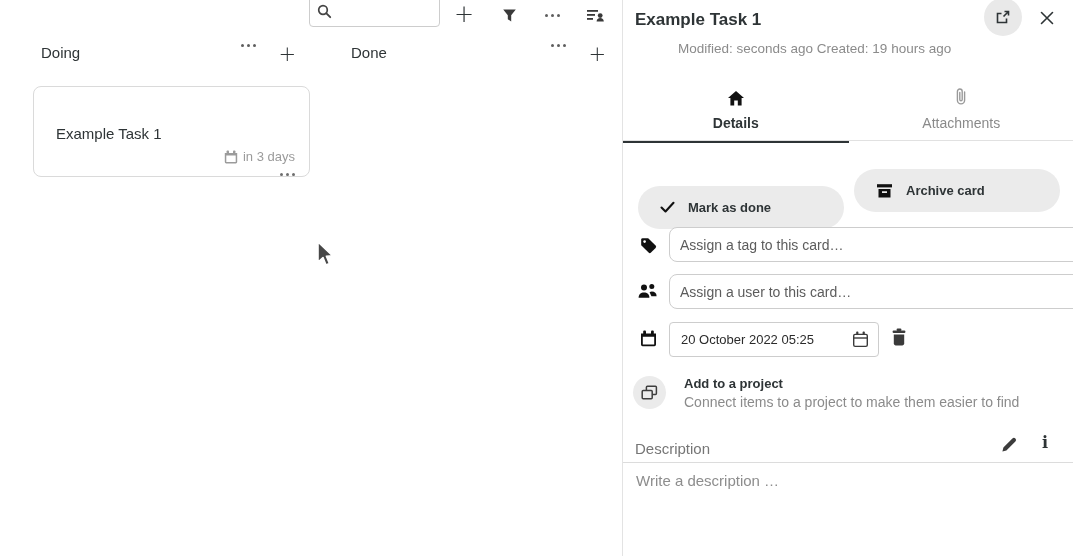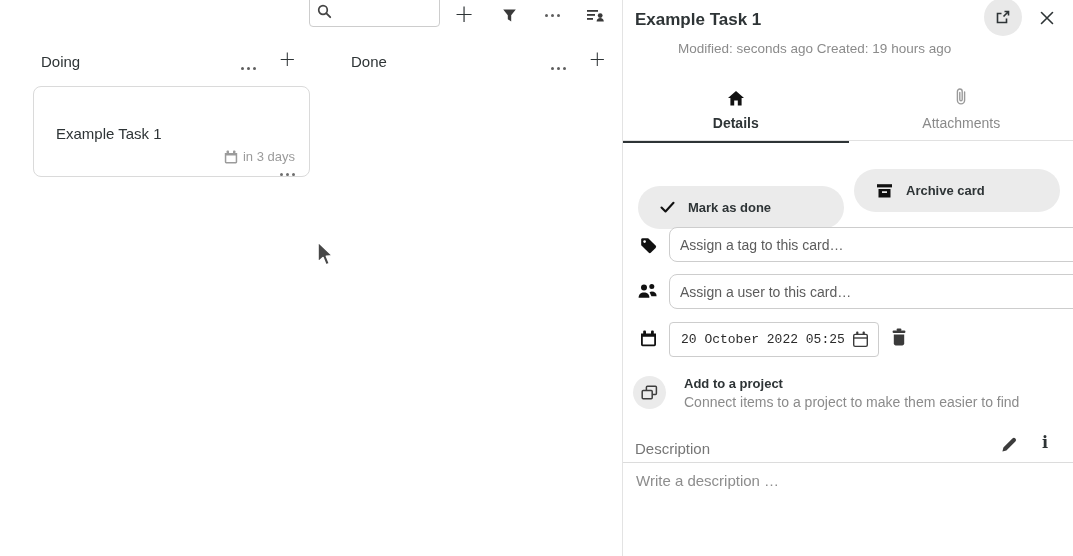--- a/index.html
+++ b/index.html
@@ -25,21 +25,21 @@
   .tbtn{
     position:absolute;display:flex;align-items:center;justify-content:center;
     background:transparent;border:none;cursor:pointer;color:#363636;padding:0;
   }
   .plus{font:300 24px "DejaVu Sans",sans-serif;color:#2e3436;line-height:1;}
   .dots{display:inline-flex;gap:3px;align-items:center;}
   .dots i{width:3px;height:3px;border-radius:50%;background:#5e5e5e;display:block;}
 
   .col-header{
     position:absolute;top:44px;height:26px;width:287px;
-    display:flex;align-items:flex-end;box-sizing:border-box;padding:0 14px 0 18px;
+    display:flex;align-items:flex-start;box-sizing:border-box;padding:0 14px 0 18px;
   }
   .col-title{font-size:15px;color:#2e3436;}
   .col-header .spacer{flex:1;}
   .col-header .hbtn{background:none;border:none;padding:0;cursor:pointer;display:flex;align-items:center;}
   .col-header .hbtn + .hbtn{margin-left:22px;}
   .c1{left:23px;} .c2{left:333px;}
 
   .card{
     position:absolute;left:33px;top:86px;width:277px;height:91px;
     background:#fff;border:1px solid #dadada;border-radius:8px;box-sizing:border-box;
@@ -86,21 +86,21 @@
   .assign-input{
     position:absolute;left:46px;width:432px;height:35px;box-sizing:border-box;
     border:1px solid #cdcdcd;border-radius:8px;padding:0 10px;font:14px "Liberation Sans",sans-serif;
     color:#2e3436;outline:none;background:#fff;
   }
   .assign-input::placeholder{color:#5c5c5c;opacity:1;}
 
   .date-field{
     position:absolute;left:46px;top:322px;width:210px;height:35px;box-sizing:border-box;
     border:1px solid #cdcdcd;border-radius:4px;background:#fff;display:flex;align-items:center;
-    padding:0 9px 0 11px;cursor:pointer;font-family:Liberation Mono, monospace;
+    padding:0 9px 0 11px;cursor:pointer;
   }
   .date-text{font-size:13px;color:#2b2b2b;flex:1;text-align:left;}
   .trash-btn{position:absolute;left:268px;top:328px;background:none;border:none;padding:0;cursor:pointer;color:#3a3a3a;display:flex;}
 
   .project-row{position:absolute;left:10px;top:374px;display:flex;cursor:pointer;}
   .project-circle{width:33px;height:33px;border-radius:50%;background:#ebebeb;display:flex;align-items:center;justify-content:center;color:#3d3d3d;flex:0 0 auto;margin-top:2px;}
   .project-texts{margin-left:18px;}
   .project-title{font-size:13px;font-weight:700;color:#2e3436;padding-top:2px;}
   .project-sub{font-size:14px;color:#8b8b8b;margin-top:3px;}
 

